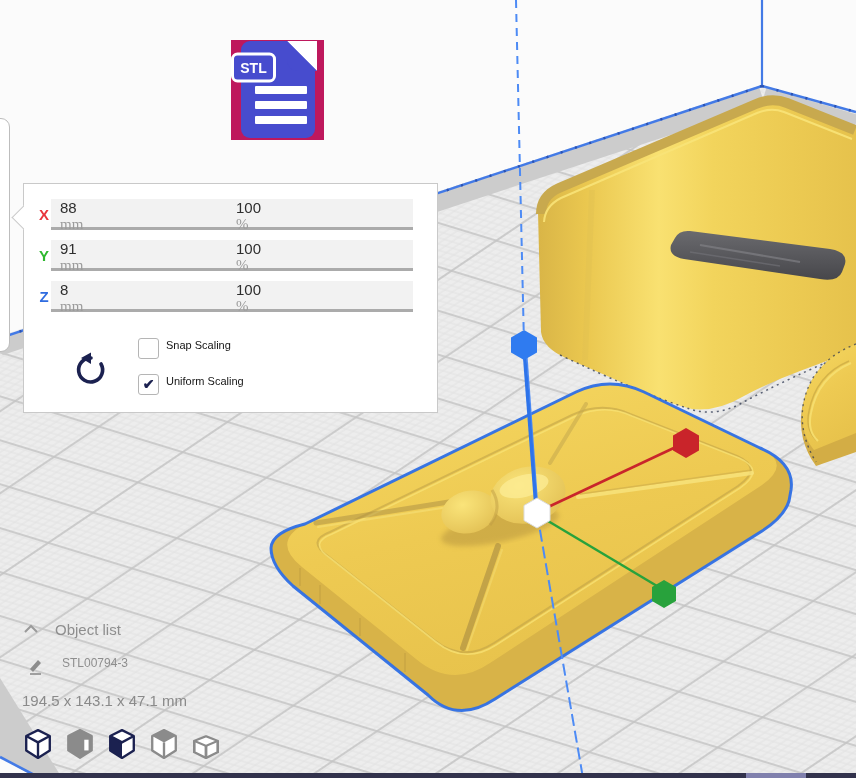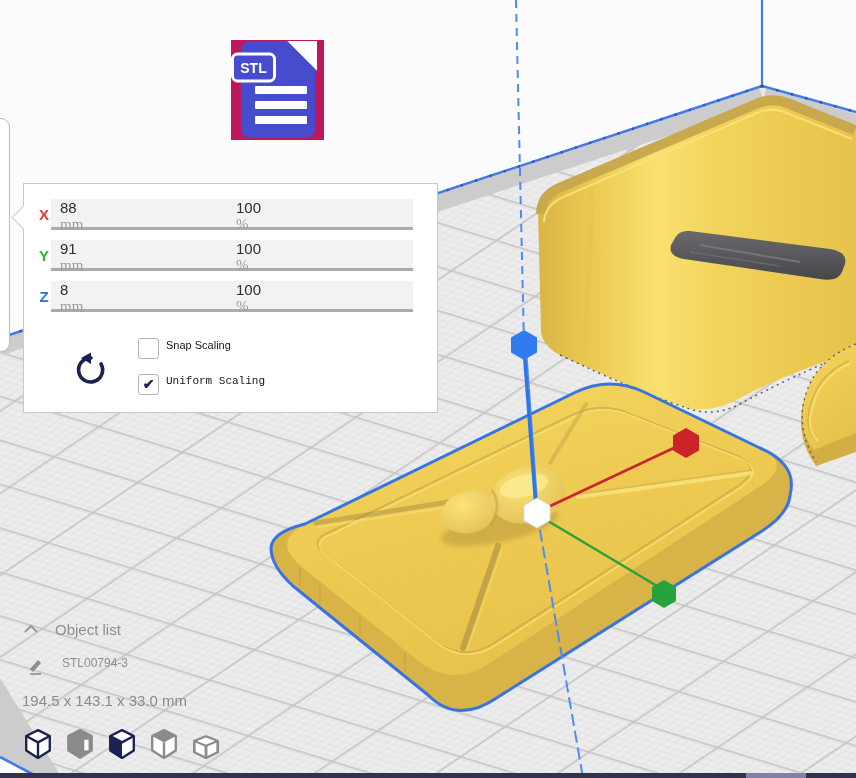--- a/index.html
+++ b/index.html
@@ -250,38 +250,38 @@
   </div>
 
   <div class="checkbox" style="left:114px;top:154px;">
     <span></span>
   </div>
   <span class="cb-label" style="left:142px;top:155px;">Snap Scaling</span>
 
   <div class="checkbox" style="left:114px;top:190px;">
     <span>✔</span>
   </div>
-  <span class="cb-label" style="left:142px;top:191px;font-family:Liberation Mono, monospace;">Uniform Scaling</span>
+  <span class="cb-label" style="left:142px;top:191px;">Uniform Scaling</span>
 </div>
 
 <div class="chevron-wrap">
   <svg width="18" height="10" viewBox="0 0 18 10">
     <polyline points="3,8 9,2 15,8" fill="none" stroke="#9a9a9a" stroke-width="2"></polyline>
   </svg>
 </div>
 <span class="objlist-header">Object list</span>
 
 <div class="pencil-wrap">
   <svg width="18" height="18" viewBox="0 0 18 18">
     <path d="M 3,12 L 11,3 L 14,6 L 6,15 Z" fill="#8d8d8d"></path>
     <line x1="3" y1="17" x2="14" y2="17" stroke="#8d8d8d" stroke-width="1.6"></line>
   </svg>
 </div>
 <span class="obj-name">STL00794-3</span>
-<span class="obj-dims">194.5 x 143.1 x 33.0 mm</span>
+<span class="obj-dims">194.5 x 143.1 x 47.1 mm</span>
 
 <div class="cube-row">
   <svg width="26" height="30" viewBox="0 0 24 28">
     <polygon points="12,1 23,6.5 23,20 12,27 1,20 1,6.5" fill="#ffffff" stroke="#1b2150" stroke-width="2.2" stroke-linejoin="round"></polygon>
     <polyline points="1,6.5 12,12.5 23,6.5" fill="none" stroke="#1b2150" stroke-width="2.2" stroke-linejoin="round"></polyline>
     <line x1="12" y1="12.5" x2="12" y2="27" stroke="#1b2150" stroke-width="2.2"></line>
   </svg>
   <svg width="26" height="30" viewBox="0 0 24 28">
     <polygon points="12,1 23,6.5 23,20 12,27 1,20 1,6.5" fill="#8b8b8b" stroke="#8b8b8b" stroke-width="2" stroke-linejoin="round"></polygon>
     <rect x="16" y="10" width="4" height="10" fill="#ffffff"></rect>

